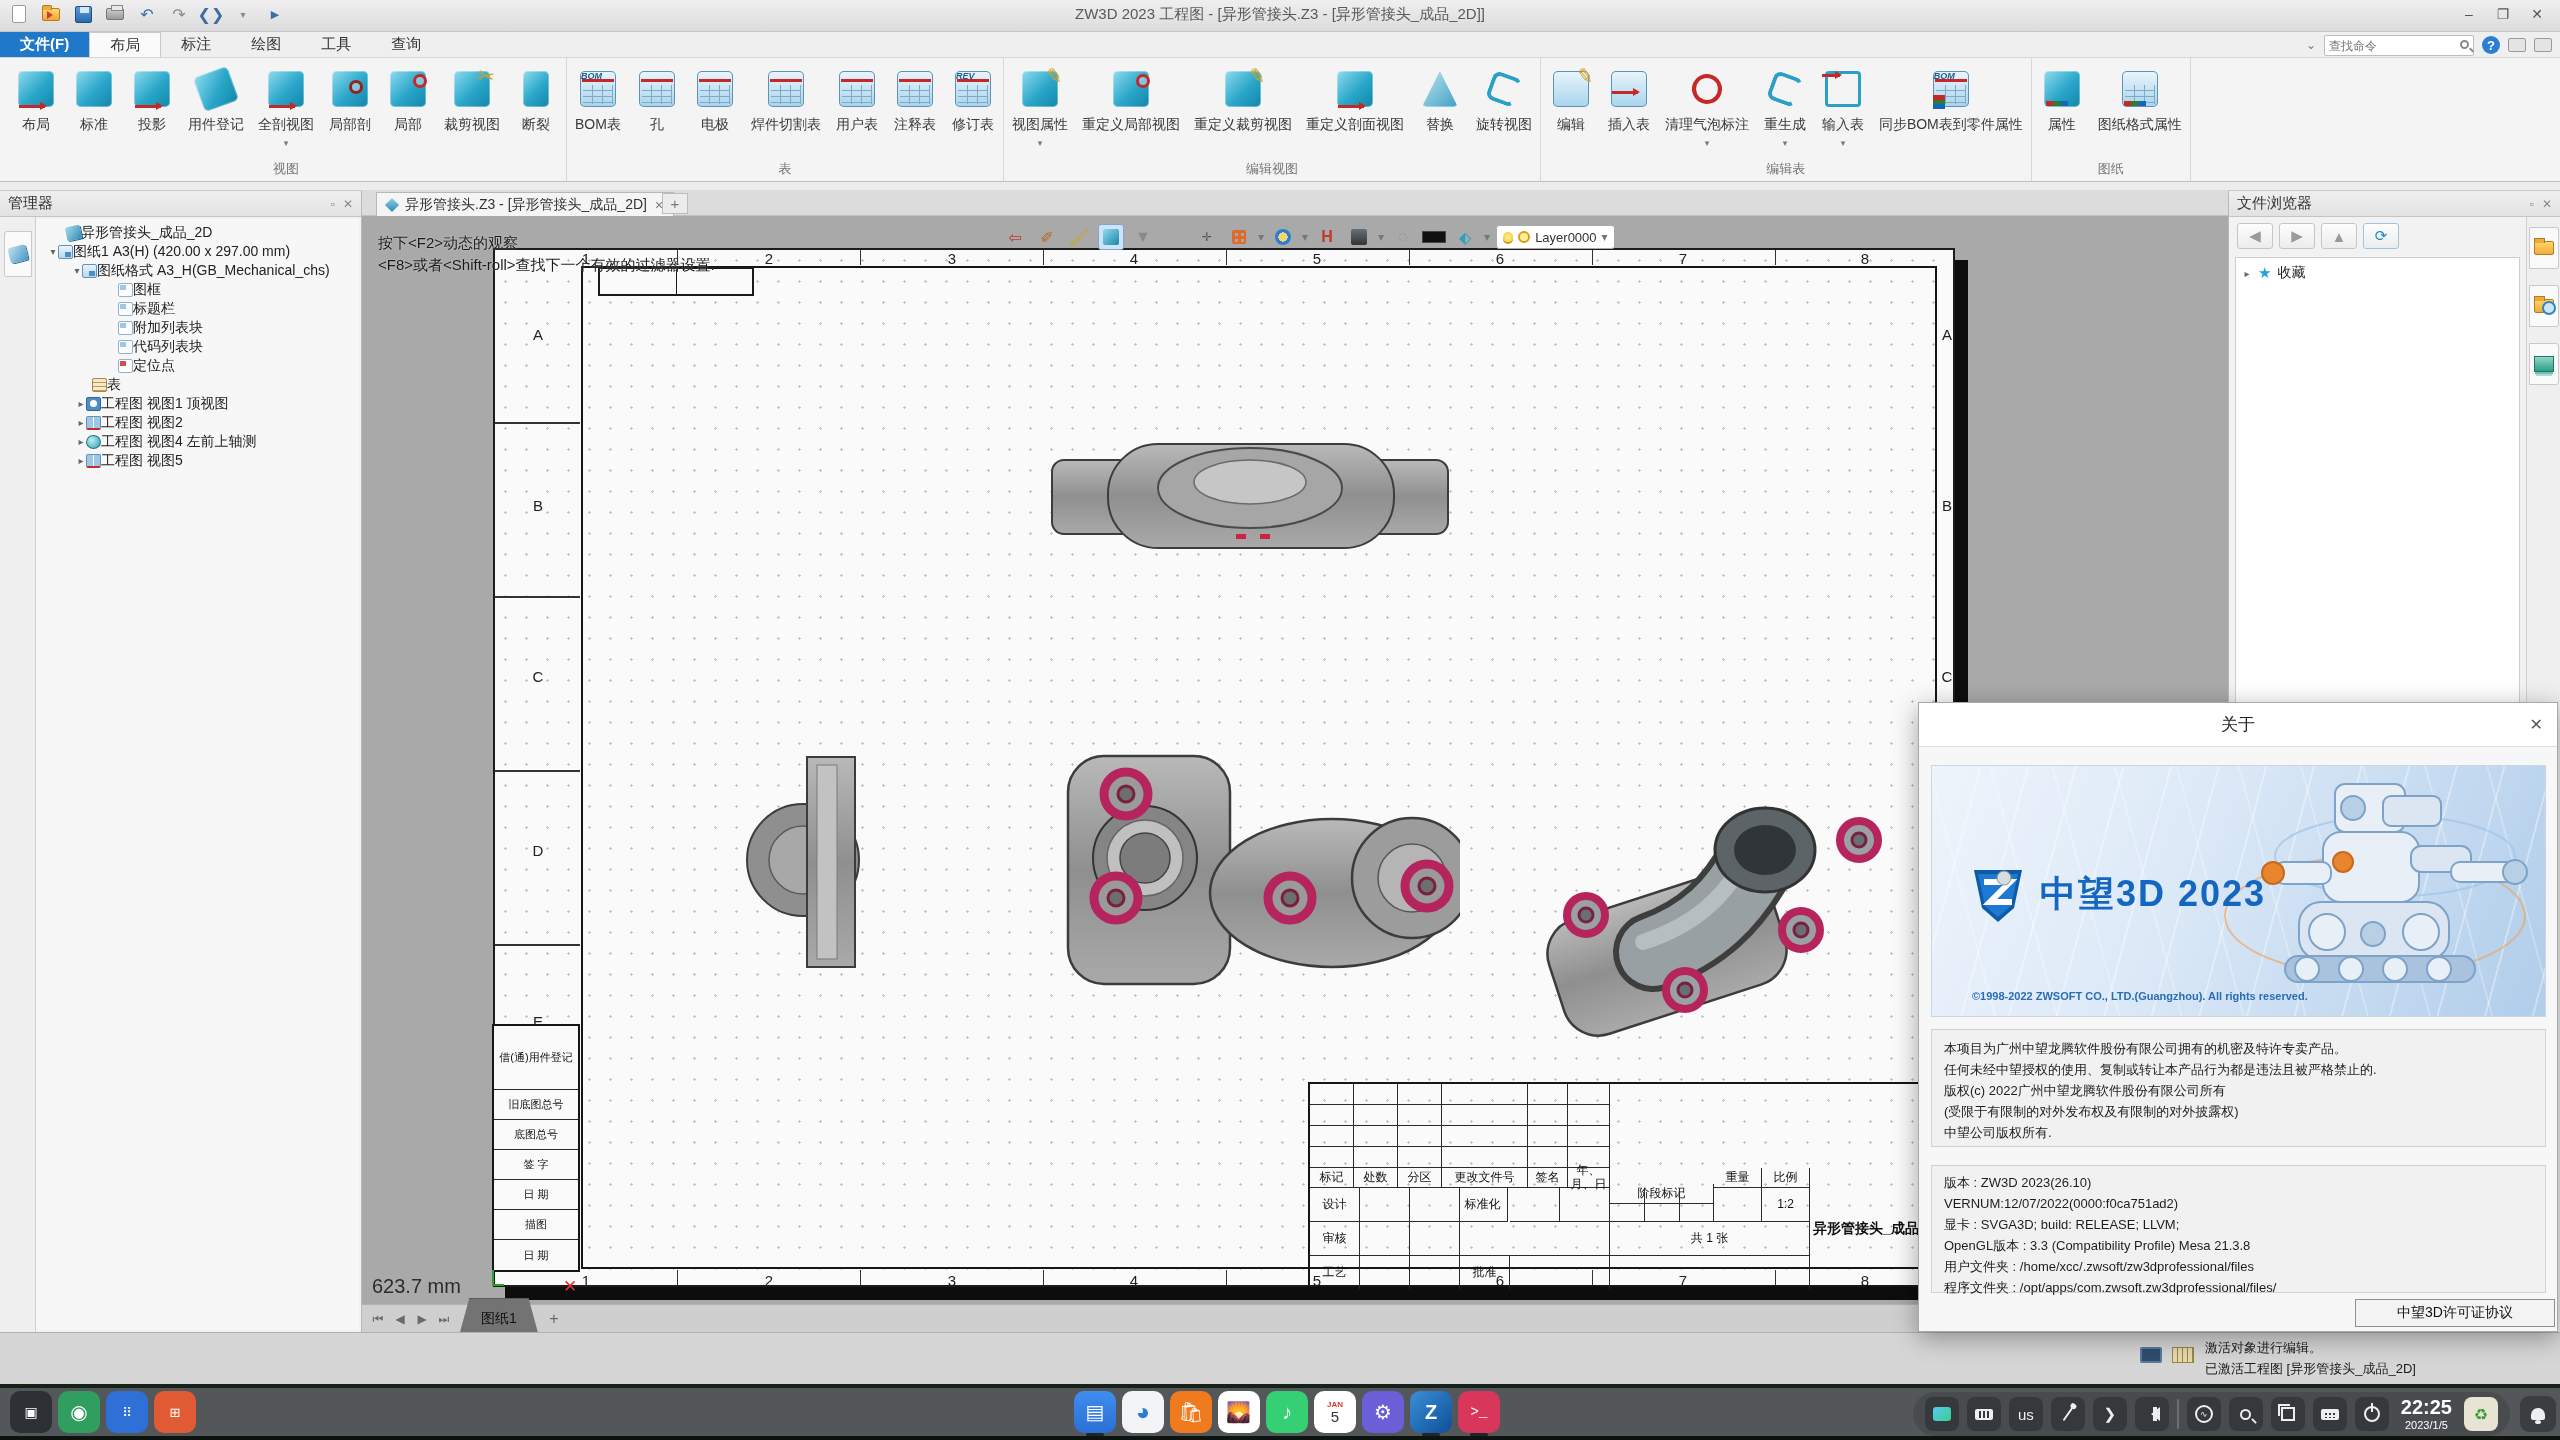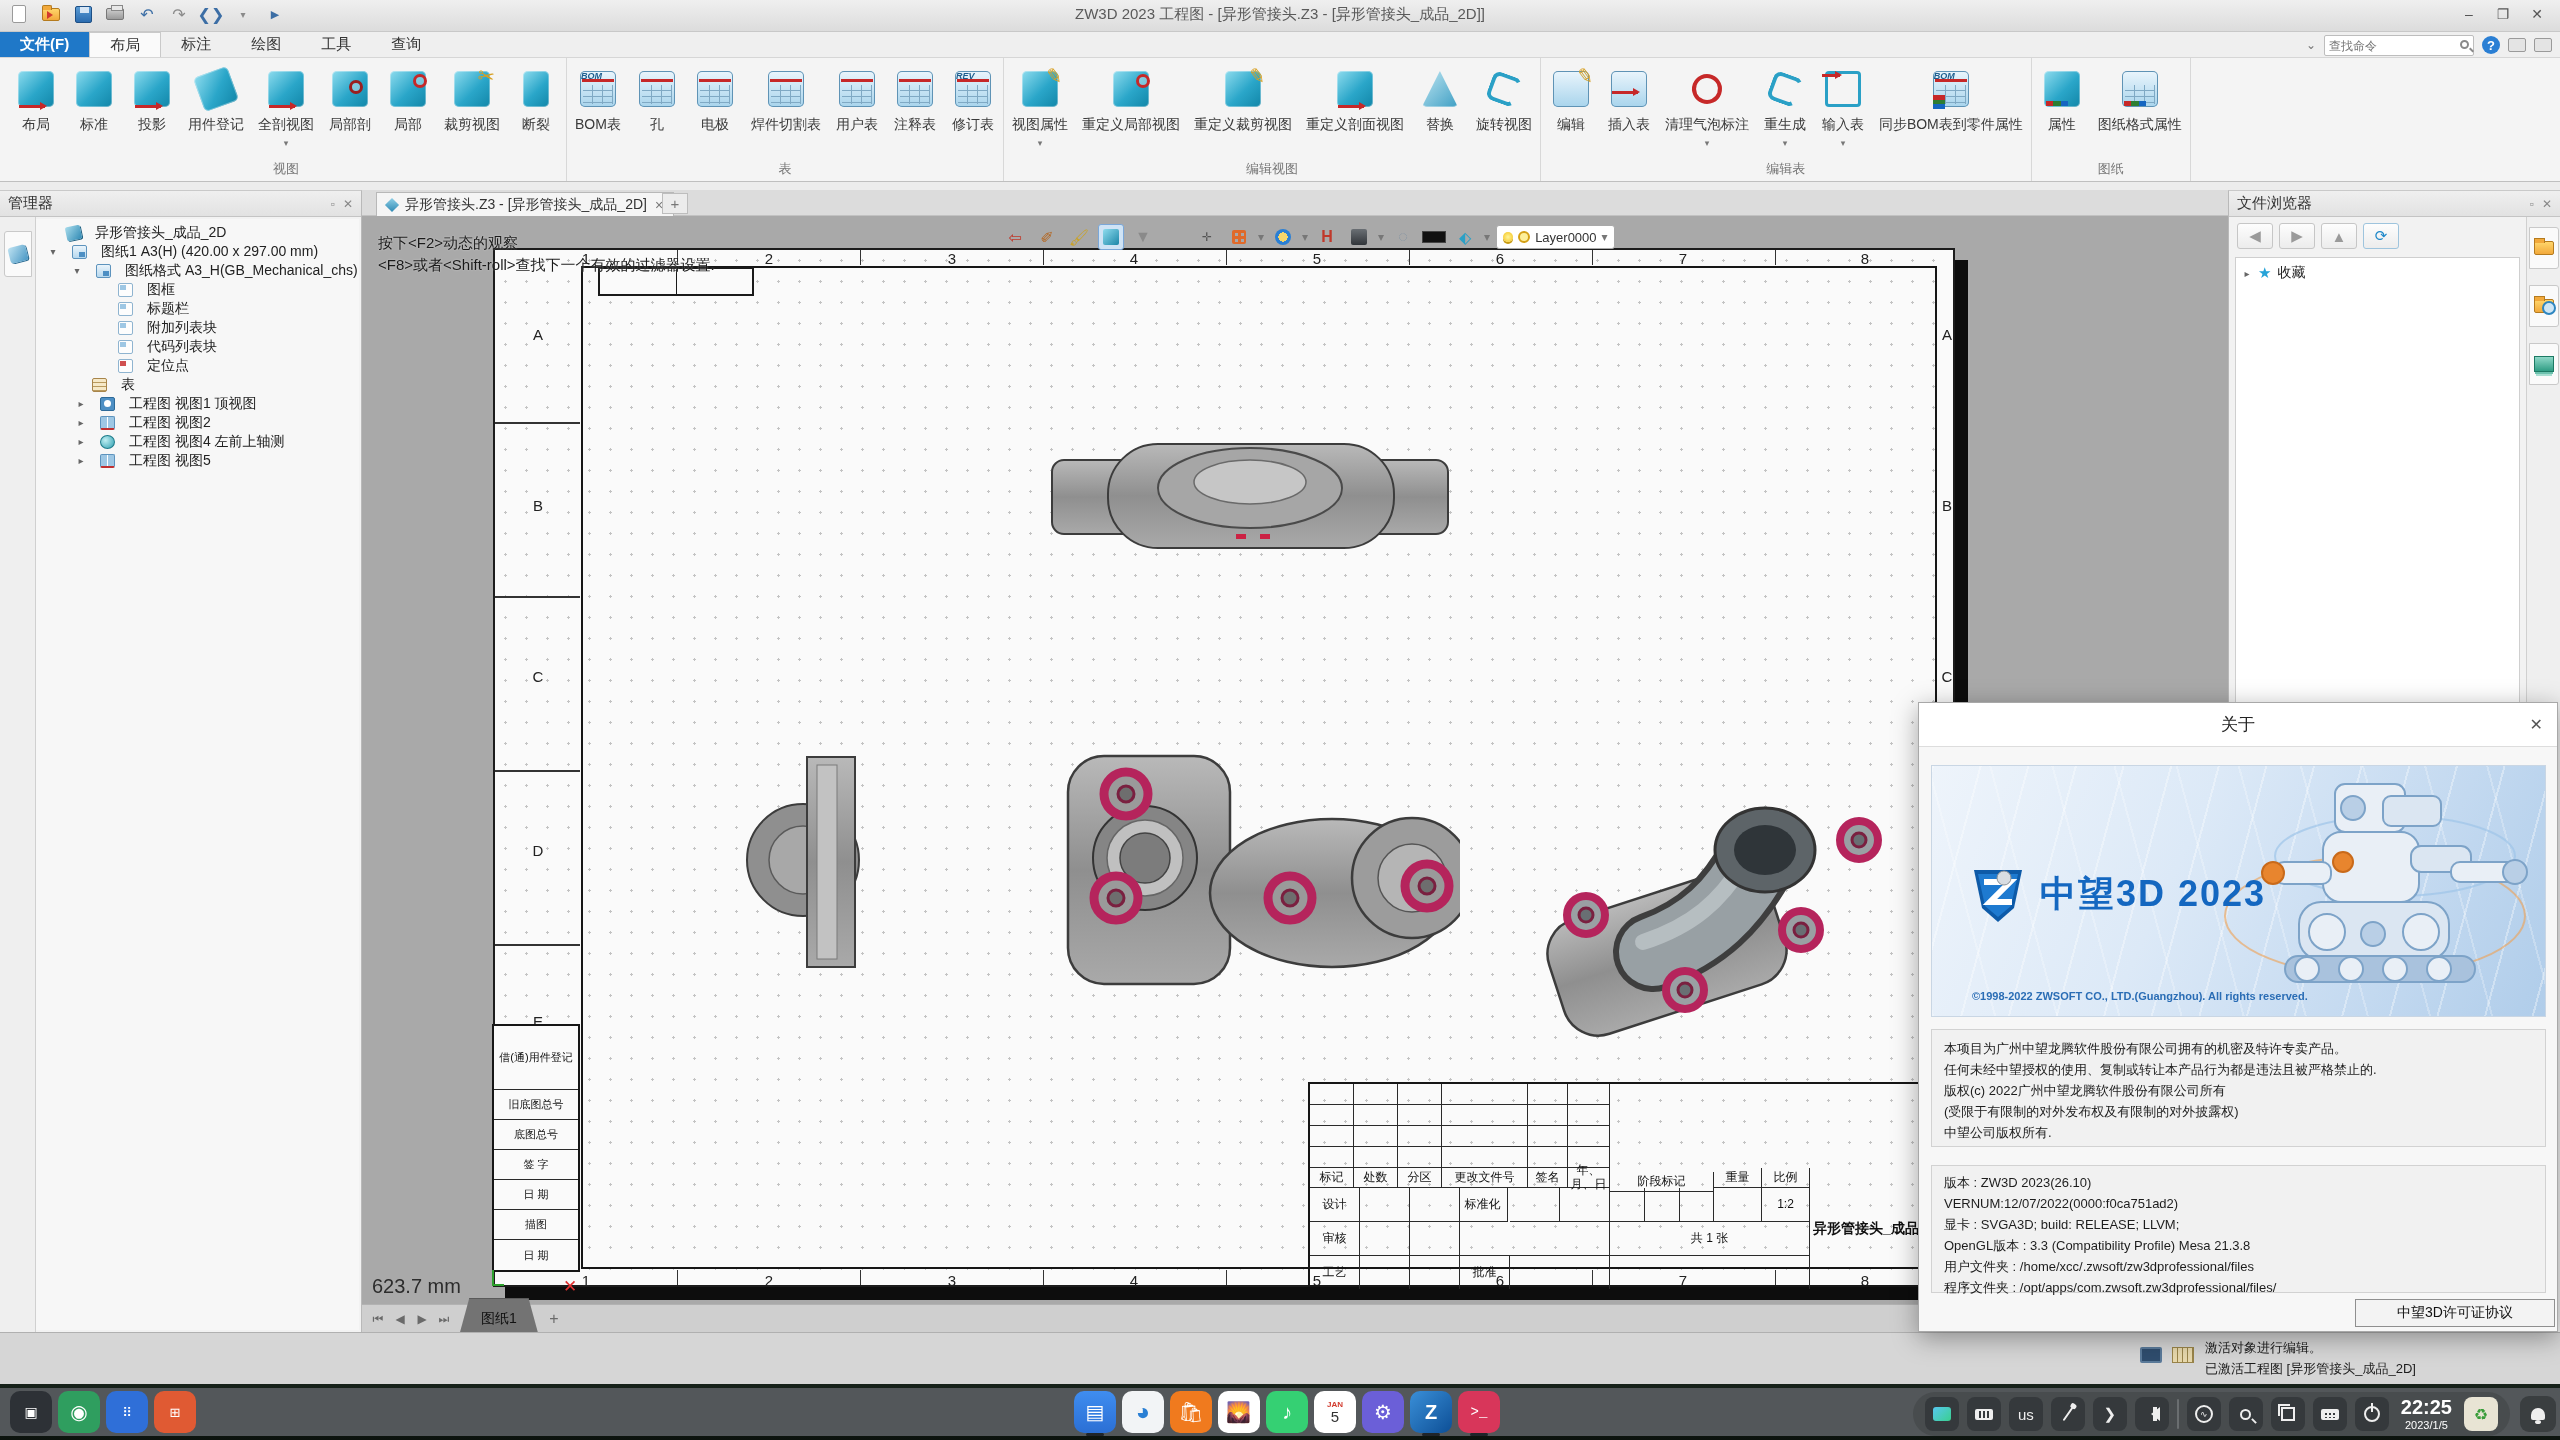--- a/index.html
+++ b/index.html
@@ -58,21 +58,21 @@
 .ric .swirl{position:absolute;inset:6px;border:4px solid #2aa0c6;border-radius:8px;border-right-color:transparent;transform:rotate(20deg);background:none}
 .ric.plain .base{background:none;box-shadow:none}
 
 #mgr{position:absolute;left:0;top:190px;width:362px;height:1142px;background:#f2f2f2;border-right:1px solid #b9b9b9;border-top:1px solid #c9c9c9}
 .panelhead{height:26px;background:linear-gradient(#efefef,#e2e2e2);border-bottom:1px solid #c4c4c4;display:flex;align-items:center;padding:0 8px;font-size:15px;color:#333}
 .panelhead .ph-btns{margin-left:auto;display:flex;gap:8px;color:#888;font-size:12px}
 #mgr .strip{position:absolute;left:0;top:26px;bottom:0;width:36px;border-right:1px solid #d0d0d0;background:#efefef}
 .striptab{margin:14px 4px;width:28px;height:46px;background:#fafafa;border:1px solid #c9c9c9;border-radius:3px 0 0 3px;display:flex;align-items:center;justify-content:center}
 .striptab .g{width:18px;height:16px;background:linear-gradient(135deg,#bfe3f2,#4796c4);border-radius:3px;transform:rotate(-14deg);box-shadow:1px 1px 0 #2c6d94}
 #tree{position:absolute;left:36px;top:28px;right:2px;bottom:2px;background:#f7f7f7}
-.trow{position:absolute;height:19px;display:flex;align-items:center;gap:14px;font-size:14px;color:#222;white-space:nowrap}
+.trow{position:absolute;height:19px;display:flex;align-items:center;gap:0;font-size:14px;color:#222;white-space:nowrap}
 .texp{width:10px;font-size:10px;color:#666;text-align:center}
 .ti{width:15px;height:14px;border-radius:2px;flex:none;position:relative}
 .ti-root{background:linear-gradient(135deg,#a8dcec,#2f89b4);transform:rotate(-12deg);box-shadow:1px 1px 0 #1d5f80}
 .ti-sheet{background:linear-gradient(#eaf4fb,#b7d8ee);border:1px solid #5d93bd}
 .ti-sheet:after{content:"";position:absolute;right:1px;bottom:1px;width:6px;height:5px;background:#4d8fc4}
 .ti-white{background:#fdfdfd;border:1px solid #8fb4d0}
 .ti-white:after{content:"";position:absolute;left:1px;top:1px;width:6px;height:5px;background:#9ec7e4}
 .ti-red:after{background:#d05050}
 .ti-table{background:#f6e9c8;border:1px solid #a8854a;background-image:repeating-linear-gradient(#0000 0 3px,#b99a5e 3px 4px)}
 .ti-top{background:#4d8fc4;border:1px solid #2d6a99}
@@ -734,21 +734,21 @@
         <div class="tb" style="left:0;top:138px;width:50px;height:34px">审核</div>
         <div class="tb" style="left:50px;top:138px;width:50px;height:34px"></div>
         <div class="tb" style="left:100px;top:138px;width:50px;height:34px"></div>
         <div class="tb" style="left:150px;top:138px;width:150px;height:34px"></div>
         <div class="tb noB" style="left:0;top:172px;width:50px;height:33px">工艺</div>
         <div class="tb noB" style="left:50px;top:172px;width:50px;height:33px"></div>
         <div class="tb noB" style="left:100px;top:172px;width:50px;height:33px"></div>
         <div class="tb noB" style="left:150px;top:172px;width:50px;height:33px">批准</div>
         <div class="tb noB" style="left:200px;top:172px;width:100px;height:33px"></div>
 
-        <div class="tb" style="left:300px;top:88px;width:104px;height:20px">阶段标记</div>
+        <div class="tb" style="left:300px;top:100px;width:104px;height:20px">阶段标记</div>
         <div class="tb" style="left:404px;top:84px;width:48px;height:20px">重量</div>
         <div class="tb" style="left:452px;top:84px;width:48px;height:20px">比例</div>
         <div class="tb" style="left:300px;top:104px;width:35px;height:34px"></div>
         <div class="tb" style="left:335px;top:104px;width:35px;height:34px"></div>
         <div class="tb" style="left:370px;top:104px;width:34px;height:34px"></div>
         <div class="tb" style="left:404px;top:104px;width:48px;height:34px"></div>
         <div class="tb" style="left:452px;top:104px;width:48px;height:34px">1:2</div>
         <div class="tb" style="left:300px;top:138px;width:200px;height:34px">共 1 张</div>
         <div class="tb noB" style="left:300px;top:172px;width:200px;height:33px"></div>
         <div class="tb noB" style="left:500px;top:84px;width:112px;height:121px;border-right:none;font-size:14px;font-weight:bold">异形管接头_成品</div>

